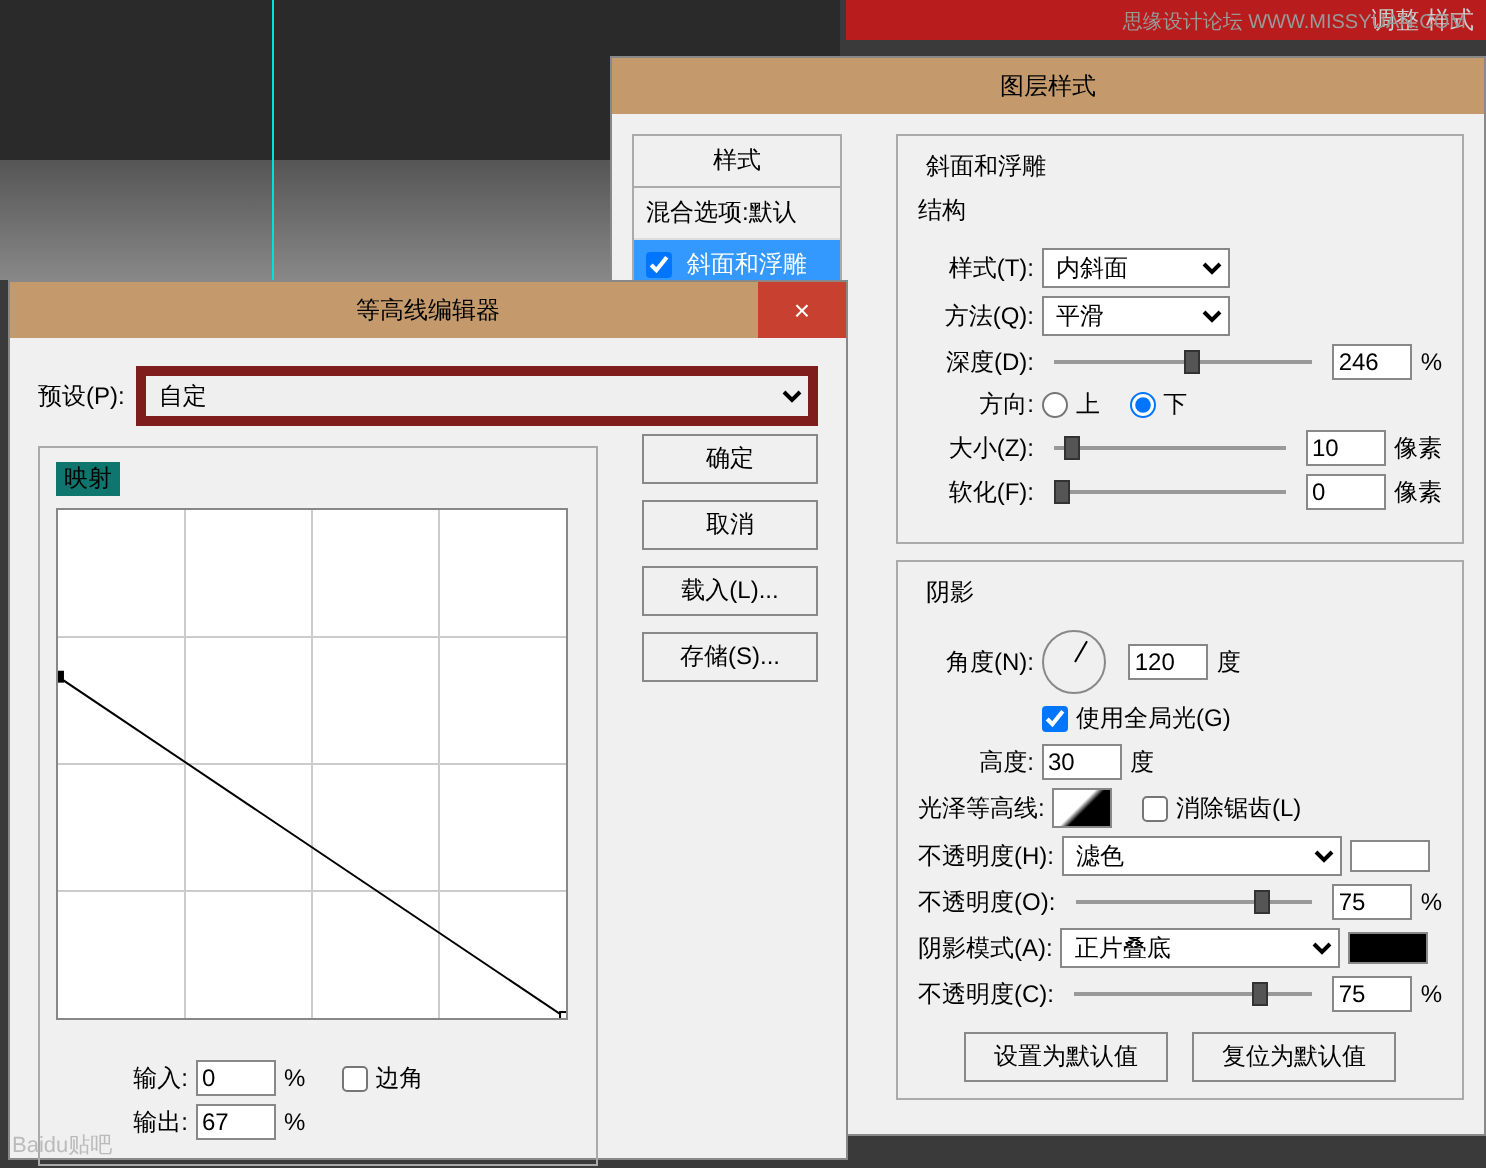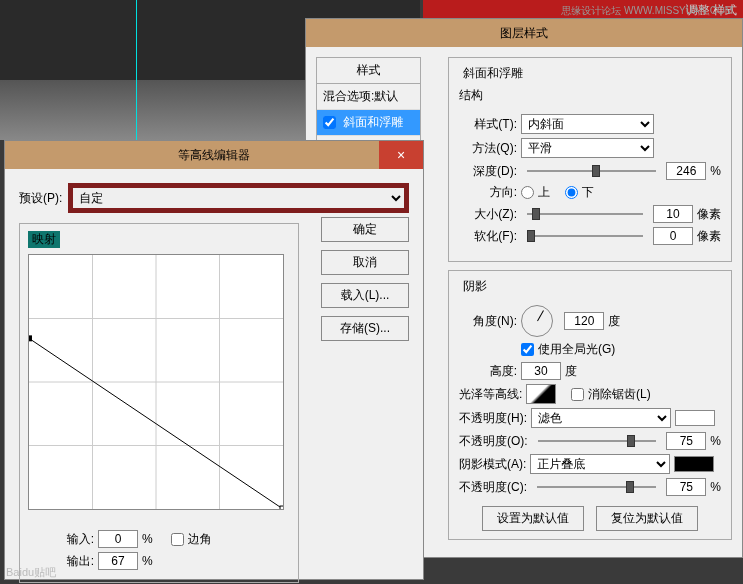--- a/index.html
+++ b/index.html
@@ -5,34 +5,34 @@
 *{box-sizing:border-box;margin:0;padding:0;font-family:"Microsoft YaHei",SimSun,sans-serif;font-size:12px}
 body{background:#3a3a3a;width:743px;height:584px;position:relative;overflow:hidden}
 .dark-panel{position:absolute;top:0;left:0;width:420px;height:140px;background:#2a2a2a}
 .dark-panel .gradient{position:absolute;bottom:0;left:0;width:420px;height:60px;background:linear-gradient(#555,#888)}
 .dark-panel .cyan-line{position:absolute;left:136px;top:0;width:1px;height:140px;background:#00e0e0}
 .header-right{position:absolute;top:0;right:0;width:320px;height:20px;background:#b91c1c;color:#ccc;font-size:11px;text-align:right;padding:2px 6px}
 .watermark{position:absolute;top:4px;right:10px;color:#999;font-size:10px}
 .window{position:absolute;background:#f0f0f0;border:1px solid #888}
 .titlebar{background:#c49a6c;height:28px;line-height:28px;text-align:center;color:#000;position:relative}
 .close-btn{position:absolute;right:0;top:0;width:44px;height:28px;background:#c84030;color:#fff;font-size:14px;text-align:center;line-height:28px;cursor:pointer}
-.layer-style-win{left:305px;top:18px;width:438px;height:540px}
+.layer-style-win{left:305px;top:28px;width:438px;height:540px}
 .layer-style-win .content{display:flex;padding:10px;gap:27px}
 .styles-list{width:105px;border:1px solid #aaa}
 .styles-list .hdr{background:#f0f0f0;border-bottom:1px solid #aaa;padding:4px;text-align:center}
 .styles-list .item{padding:4px 6px;border-bottom:1px solid #ddd;cursor:pointer}
 .styles-list .item.sel{background:#3399ff;color:#fff}
 .styles-list .item input[type=checkbox]{margin-right:4px;vertical-align:middle}
 .fieldset{border:1px solid #aaa;padding:8px 10px;margin-bottom:8px}
 .fieldset .legend{background:#f0f0f0;padding:0 4px;margin-top:-14px;margin-bottom:6px;display:inline-block}
 .row{display:flex;align-items:center;margin:4px 0;gap:4px}
 .row label{min-width:58px;text-align:right}
 .row select,.row input[type=text]{border:1px solid #888;padding:1px 2px;background:#fff}
-.row select{width:133px}
-.row input[type=text]{width:40px;text-align:center}
+.row select{width:94px}
+.row input[type=text]{width:40px;text-align:left}
 .slider{flex:1;height:16px;position:relative;margin:0 6px}
 .slider .track{position:absolute;top:7px;left:0;right:0;height:2px;background:#999}
 .slider .thumb{position:absolute;top:2px;width:8px;height:12px;background:#555;border:1px solid #333}
 .btn{border:1px solid #888;background:#f0f0f0;padding:3px 14px;cursor:pointer;min-width:88px;text-align:center}
 .swatch{width:40px;height:16px;border:1px solid #888;display:inline-block}
 .contour-swatch{width:30px;height:20px;border:1px solid #888;background:linear-gradient(135deg,#fff 45%,#000 55%);display:inline-block;vertical-align:middle}
 .angle-dial{width:32px;height:32px;border:1px solid #888;border-radius:50%;position:relative;display:inline-block;vertical-align:middle}
 .angle-dial::after{content:"";position:absolute;width:1px;height:12px;background:#000;left:50%;top:3px;transform-origin:bottom;transform:rotate(30deg)}
 .contour-win{left:4px;top:140px;width:420px;height:440px}
 .contour-win .content{padding:14px;position:relative}

